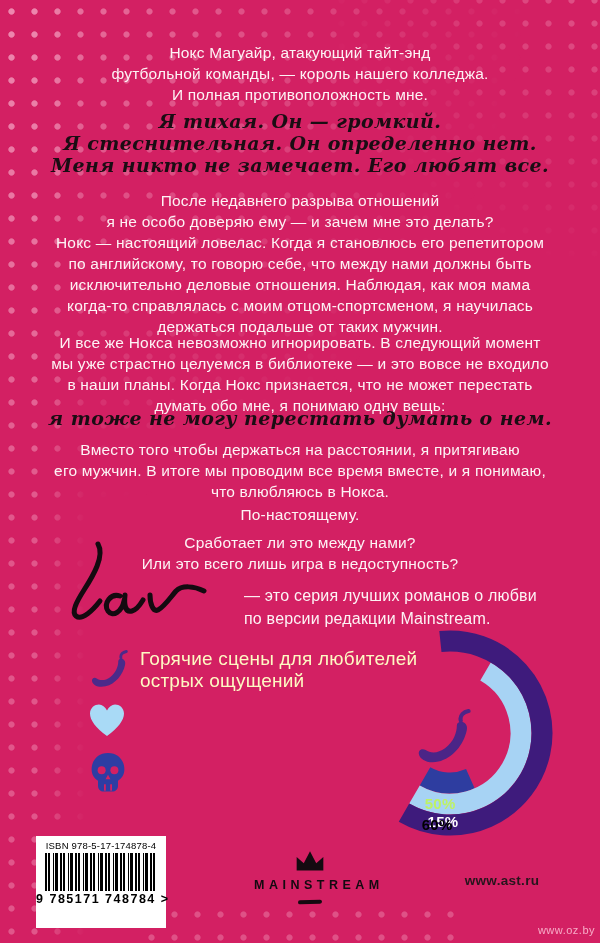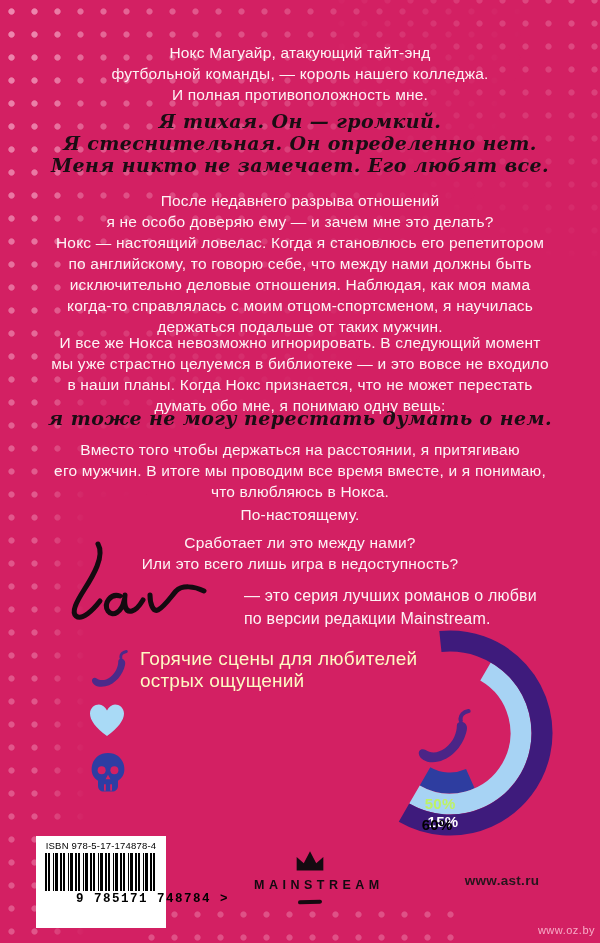--- a/index.html
+++ b/index.html
@@ -61,21 +61,21 @@
     position:absolute; left:36px; top:836px; width:130px; height:92px;
     background:#fff; color:#000; text-align:center;
   }
   .isbn-label{font-size:9.5px; padding-top:4px; letter-spacing:.2px; white-space:nowrap;}
   .bars{
     height:38px; margin:2px 9px 0 9px;
     background:repeating-linear-gradient(90deg,
       #000 0 2px,#fff 2px 3px,#000 3px 5px,#fff 5px 8px,
       #000 8px 9px,#fff 9px 10px,#000 10px 13px,#fff 13px 15px);
   }
-  .barcode-digits{font-family:Liberation Mono, monospace; font-size:12.5px; font-weight:bold; letter-spacing:1.5px; margin-top:1px; white-space:nowrap;margin-left:40px;}
+  .barcode-digits{font-family:Liberation Sans, sans-serif; font-size:12.5px; font-weight:bold; letter-spacing:1.5px; margin-top:1px; white-space:nowrap;}
   .publisher{position:absolute; left:250px; top:849px; width:120px; text-align:center; color:#140a10;}
   .publisher .crown{display:block; margin:0 auto 4px auto;}
   .publisher .pname{font-size:12.5px; font-weight:bold; letter-spacing:4.5px; padding-left:4px; white-space:nowrap;}
   .publisher .pdash{width:24px; height:3.5px; background:#140a10; border-radius:2px; margin:8px auto 0 auto; transform:rotate(-2deg);}
   .site{position:absolute; left:447px; top:873px; width:110px; text-align:center;
         color:#27151c; font-size:13.5px; font-weight:bold; letter-spacing:.3px;}
   .watermark{position:absolute; right:5px; bottom:7px; color:rgba(255,205,222,.8); font-size:11px; letter-spacing:.5px;}
 </style>
 </head>
 <body>

